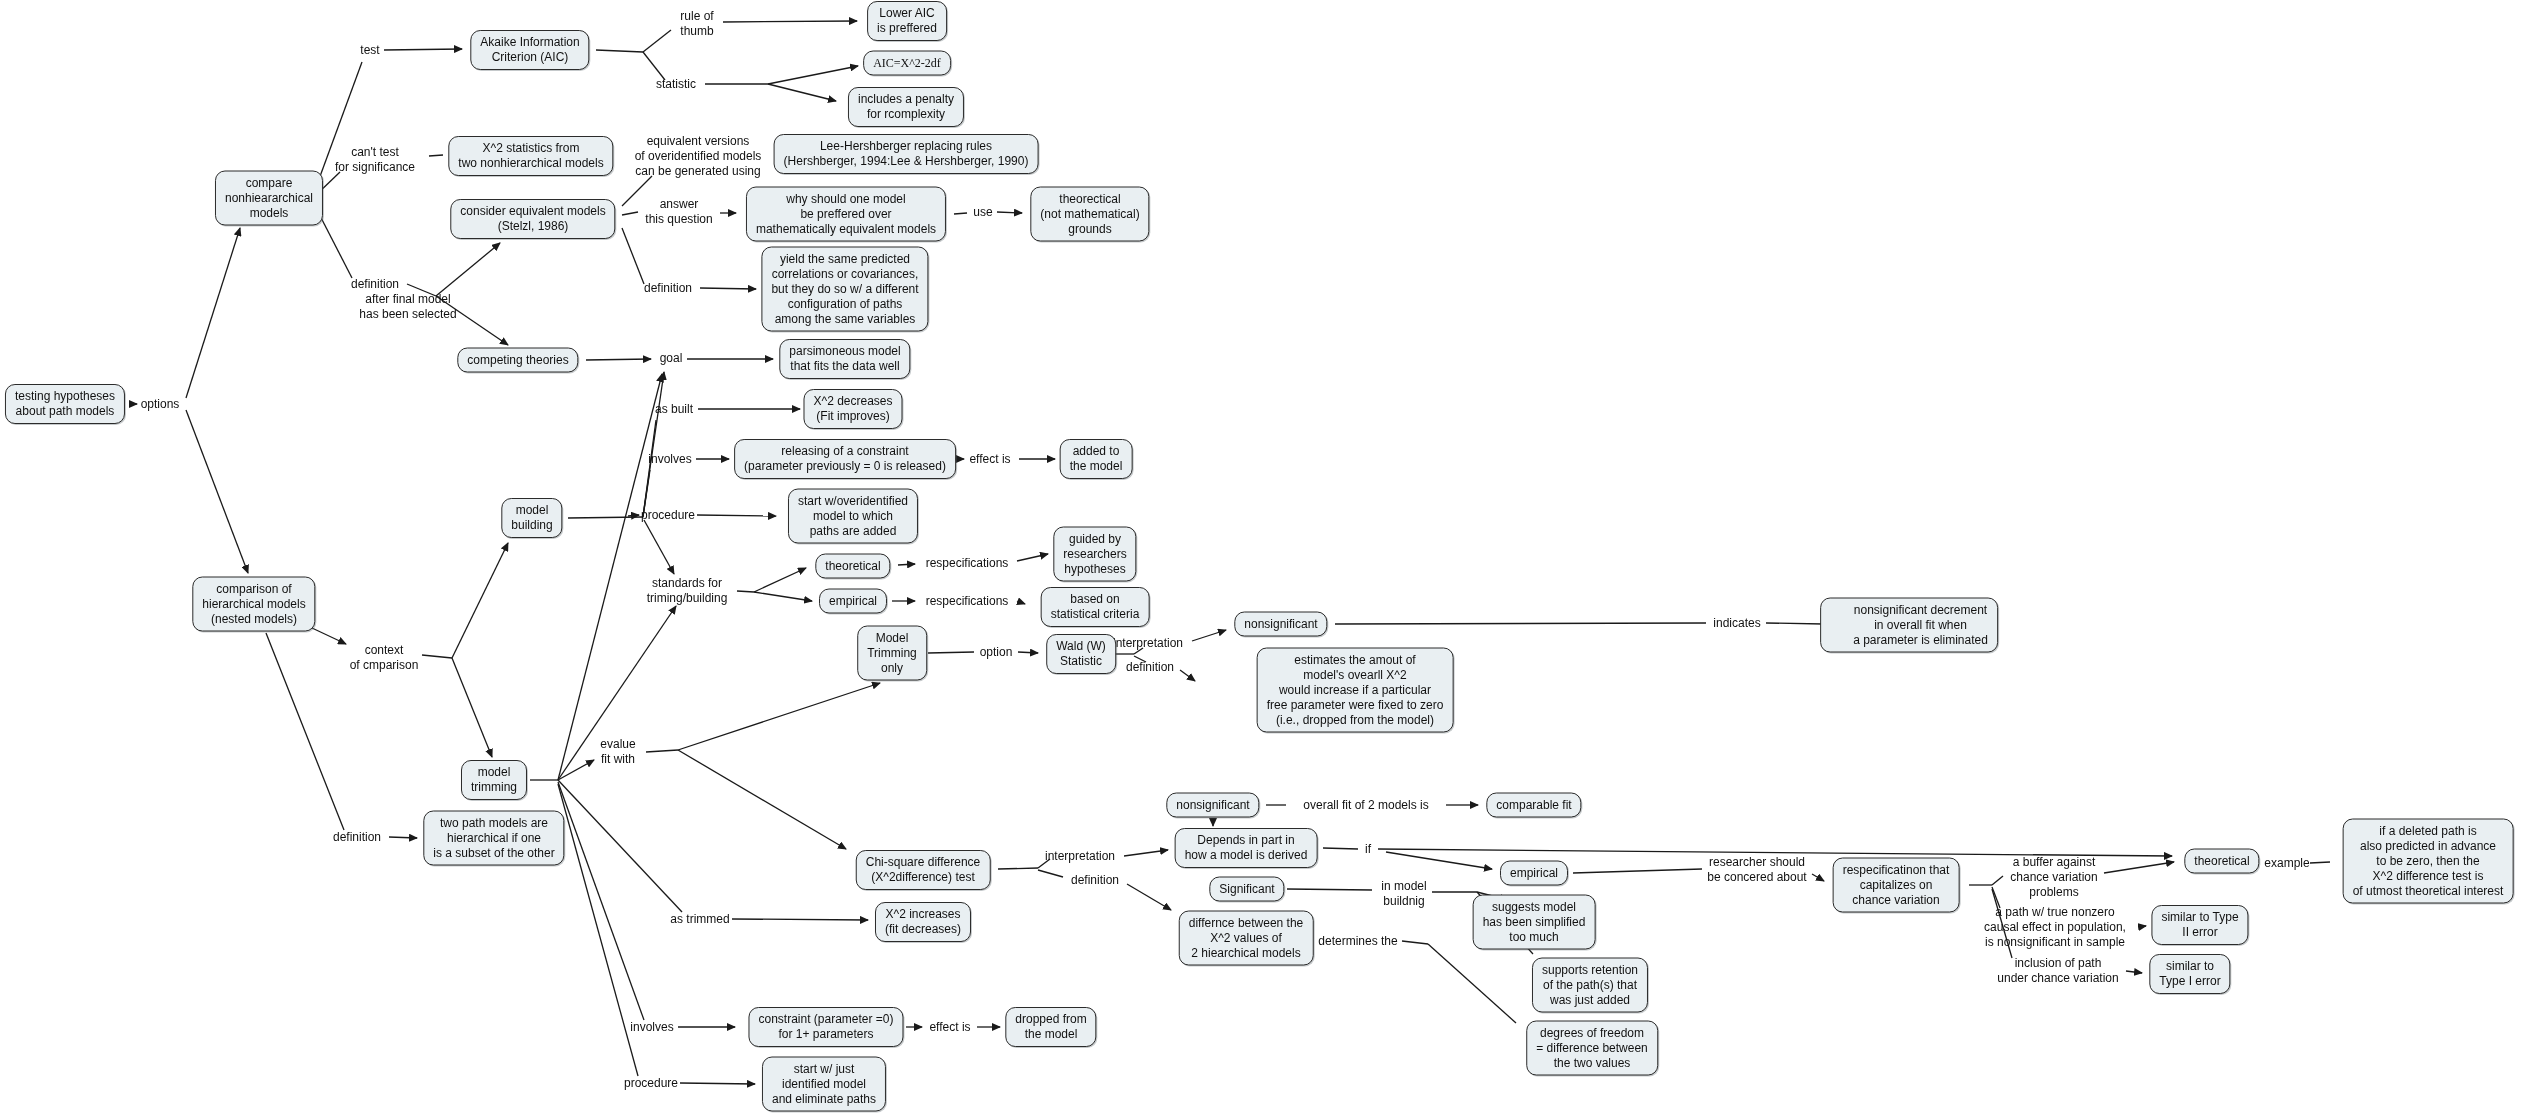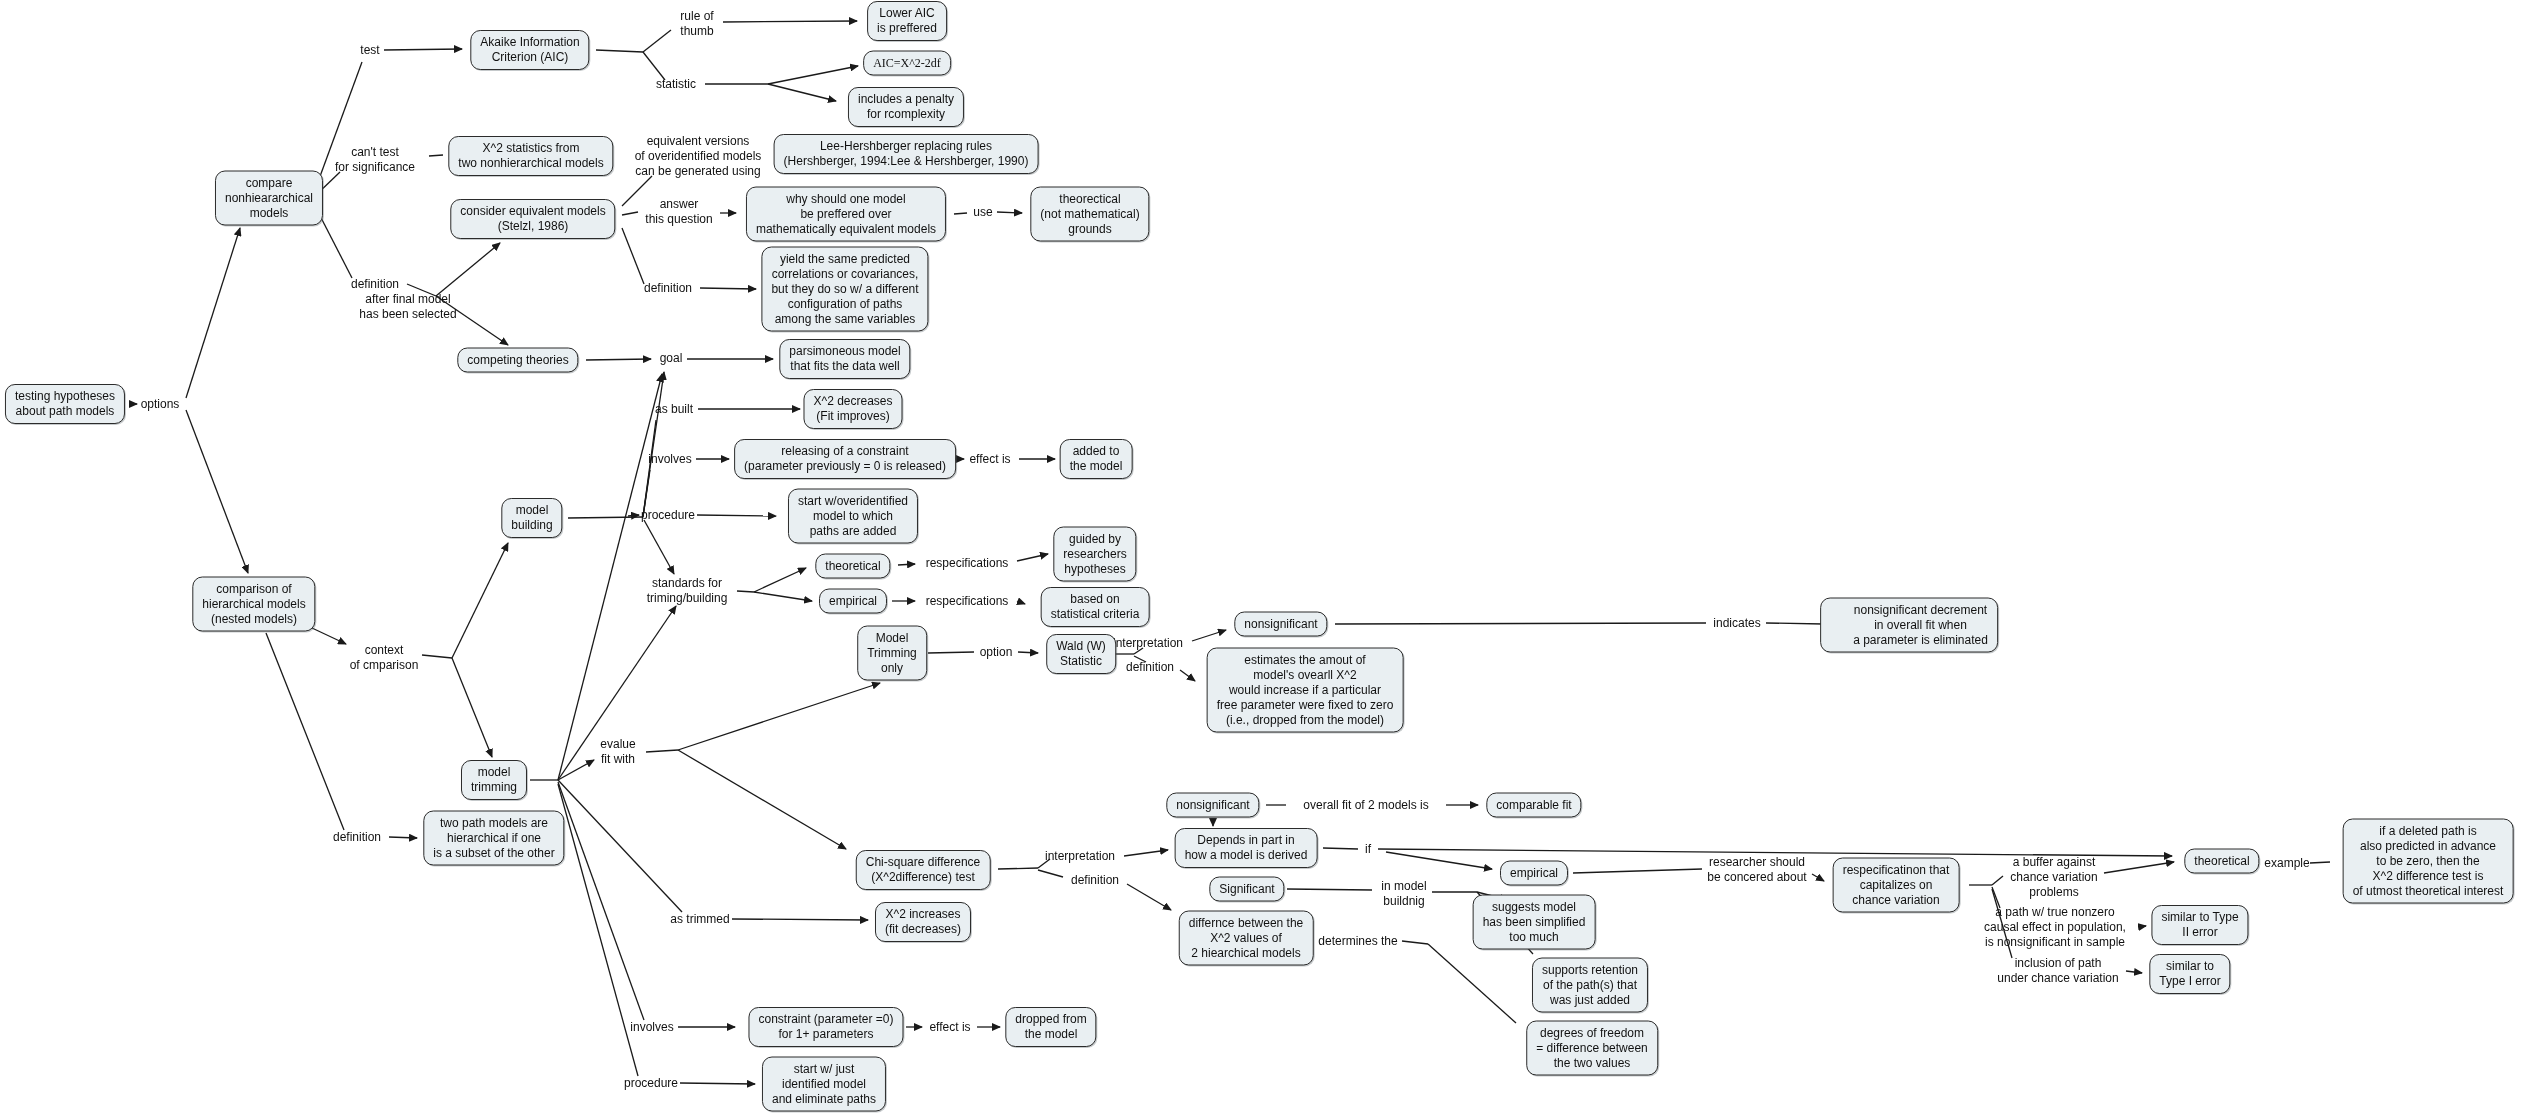--- a/index.html
+++ b/index.html
@@ -202,21 +202,21 @@
 researchers
 hypotheses</div>
     <div class="node" style="left: 1095px; top: 607px;">based on
 statistical criteria</div>
     <div class="node" style="left: 892px; top: 653px;">Model
 Trimming
 only</div>
     <div class="node" style="left: 1081px; top: 654px;">Wald (W)
 Statistic</div>
     <div class="node" style="left: 1281px; top: 624px;">nonsignificant</div>
-    <div class="node" style="left: 1305px; top: 690px;">estimates the amout of
+    <div class="node" style="left: 1355px; top: 690px;">estimates the amout of
 model's ovearll X^2
 would increase if a particular
 free parameter were fixed to zero
 (i.e., dropped from the model)</div>
     <div class="node" style="left: 1909px; top: 625px; padding-left: 32px;">nonsignificant decrement
 in overall fit when
 a parameter is eliminated</div>
     <div class="node" style="left: 494px; top: 780px;">model
 trimming</div>
     <div class="node" style="left: 494px; top: 838px;">two path models are

